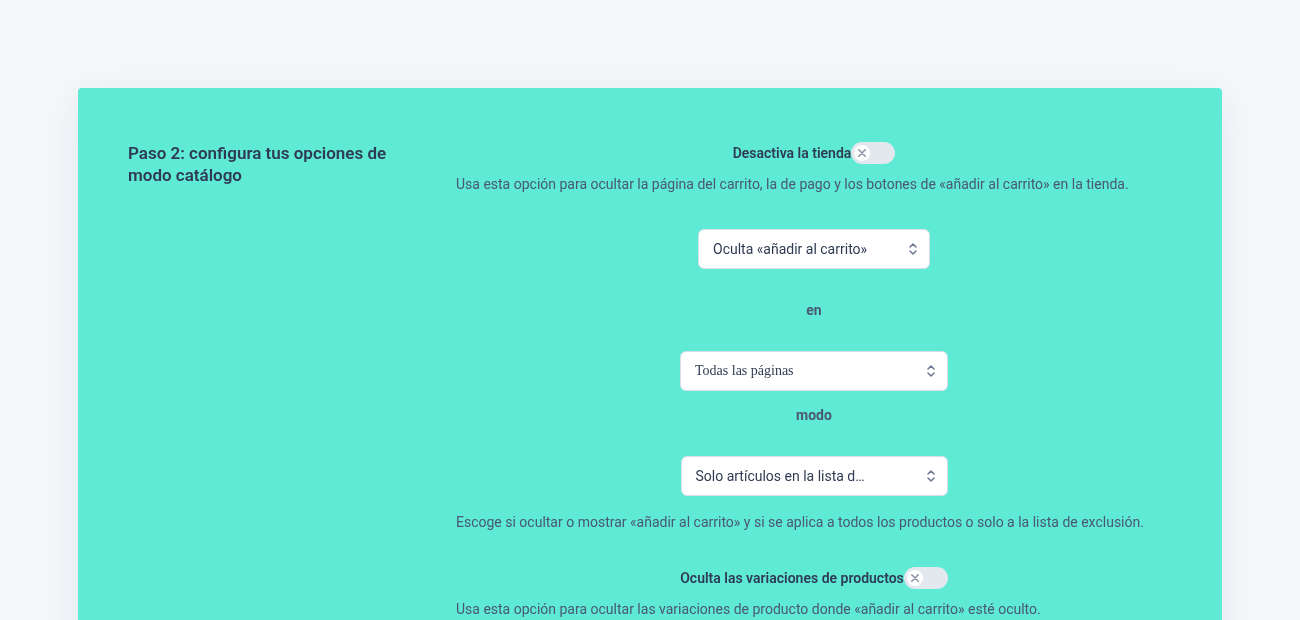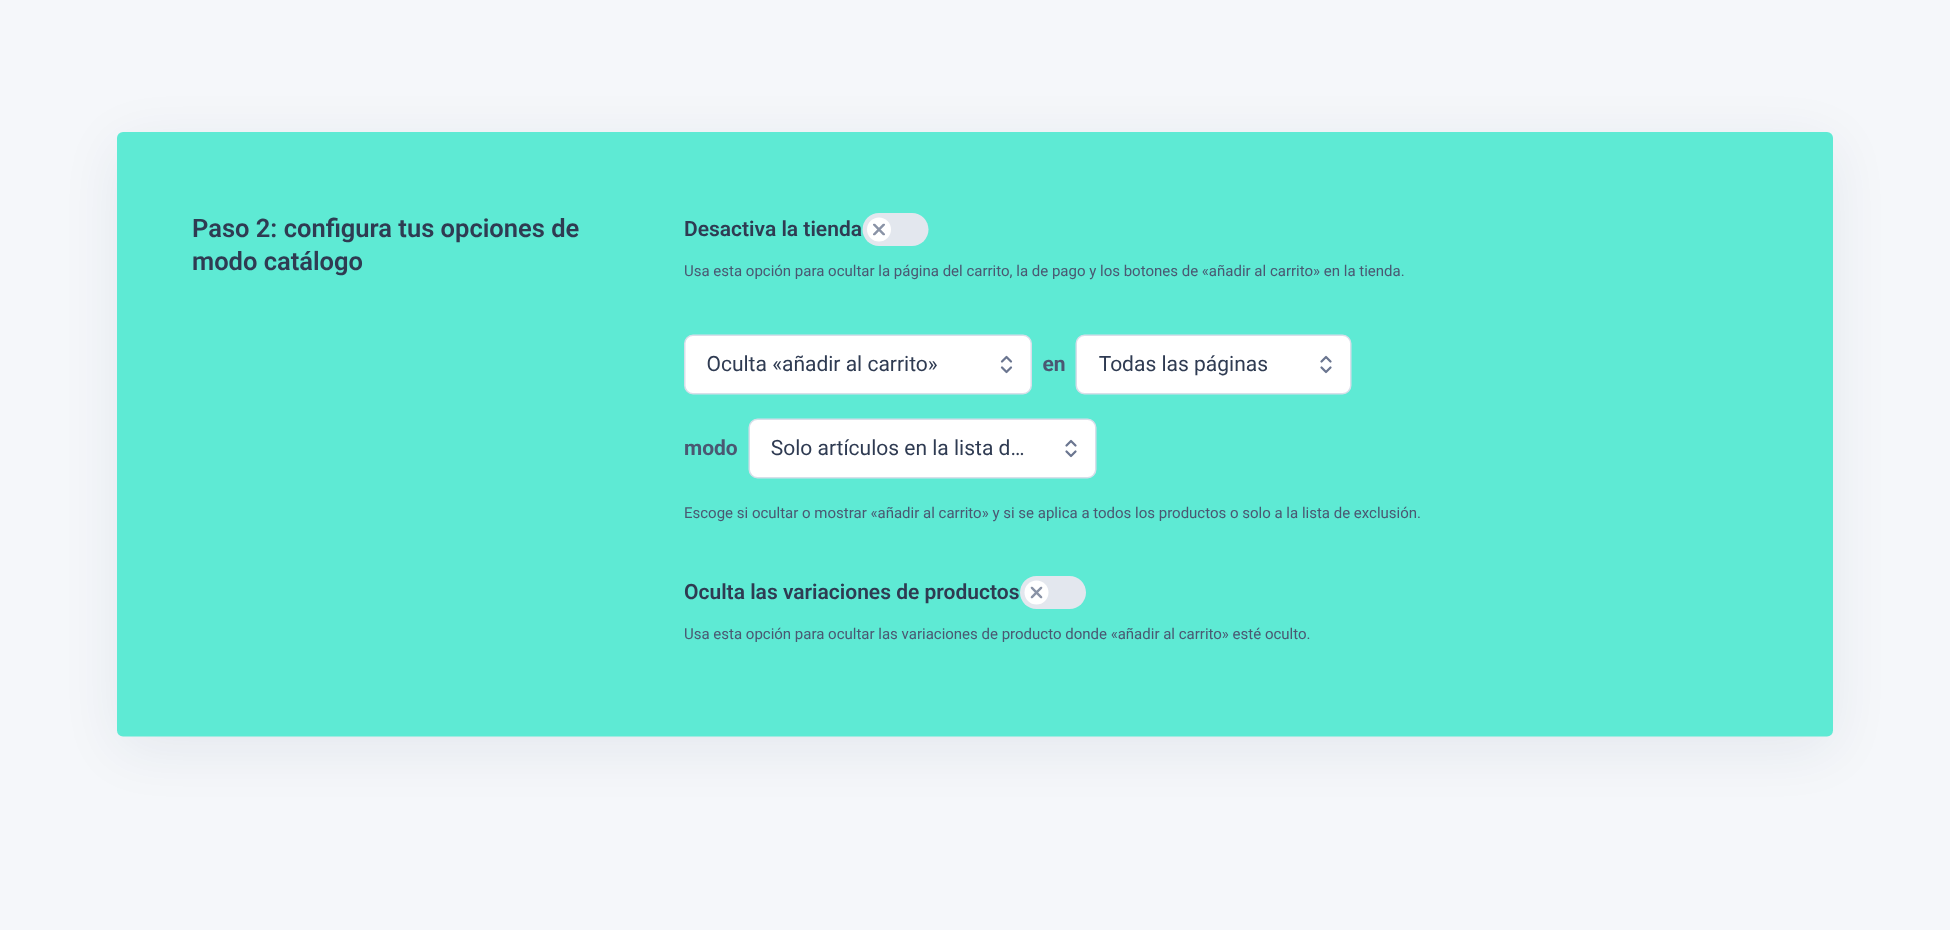--- a/index.html
+++ b/index.html
@@ -37,30 +37,30 @@
     }
     .section {
       margin-bottom: 34px;
     }
     .section:last-child {
       margin-bottom: 0;
     }
     .section-header {
       display: flex;
       align-items: center;
-      justify-content: flex-start;
+      justify-content: center;
       margin-bottom: 10px;
     }
     .section-title {
       font-size: 14px;
       font-weight: 600;
       color: #2f3b52;
     }
     .section-desc {
-      font-size: 10px;
+      font-size: 14px;
       color: #4a5872;
       line-height: 1.5;
     }
     .toggle {
       width: 44px;
       height: 22px;
       background: #e3e7ee;
       border-radius: 11px;
       position: relative;
       cursor: pointer;
@@ -78,24 +78,25 @@
       align-items: center;
       justify-content: center;
     }
     .toggle-knob svg {
       width: 8px;
       height: 8px;
     }
     .controls-row {
       display: flex;
       align-items: center;
-      gap: 7px;
+      gap: 33px;
       margin-top: 16px;
       margin-bottom: 16px;
       flex-wrap: wrap;
+      flex-direction: column;
     }
     .connector {
       font-size: 14px;
       color: #4a5872;
       font-weight: bold;
     }
     .select {
       height: 40px;
       border: 1px solid #d8dee9;
       border-radius: 6px;
@@ -121,22 +122,22 @@
       top: 50%;
       transform: translateY(-50%);
       pointer-events: none;
     }
     .select-caret svg {
       width: 10px;
       height: 14px;
       display: block;
     }
     .select-1 { width: 232px; }
-    .select-2 { width: 184px; }
-    .select-3 { width: 232px; }
+    .select-2 { width: 268px; font-family: Liberation Serif, serif; }
+    .select-3 { width: 267px; }
     .select-3 .select-text {
       overflow: hidden;
       text-overflow: ellipsis;
       white-space: nowrap;
     }
   </style>
 </head>
 <body>
 
 <div class="card">

